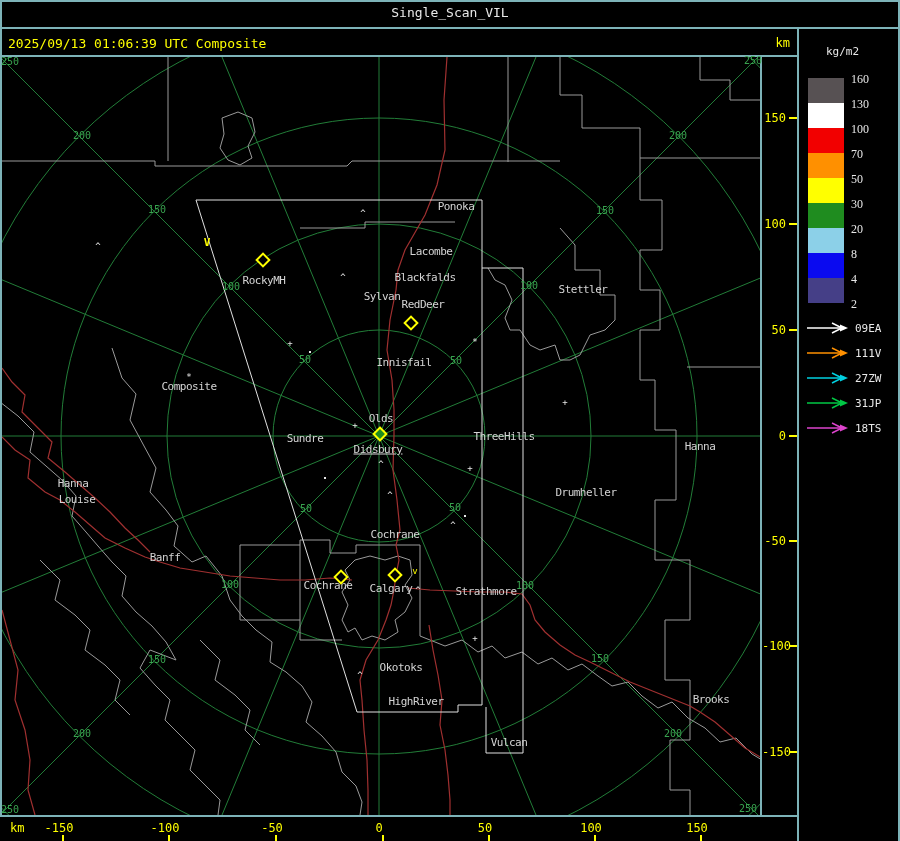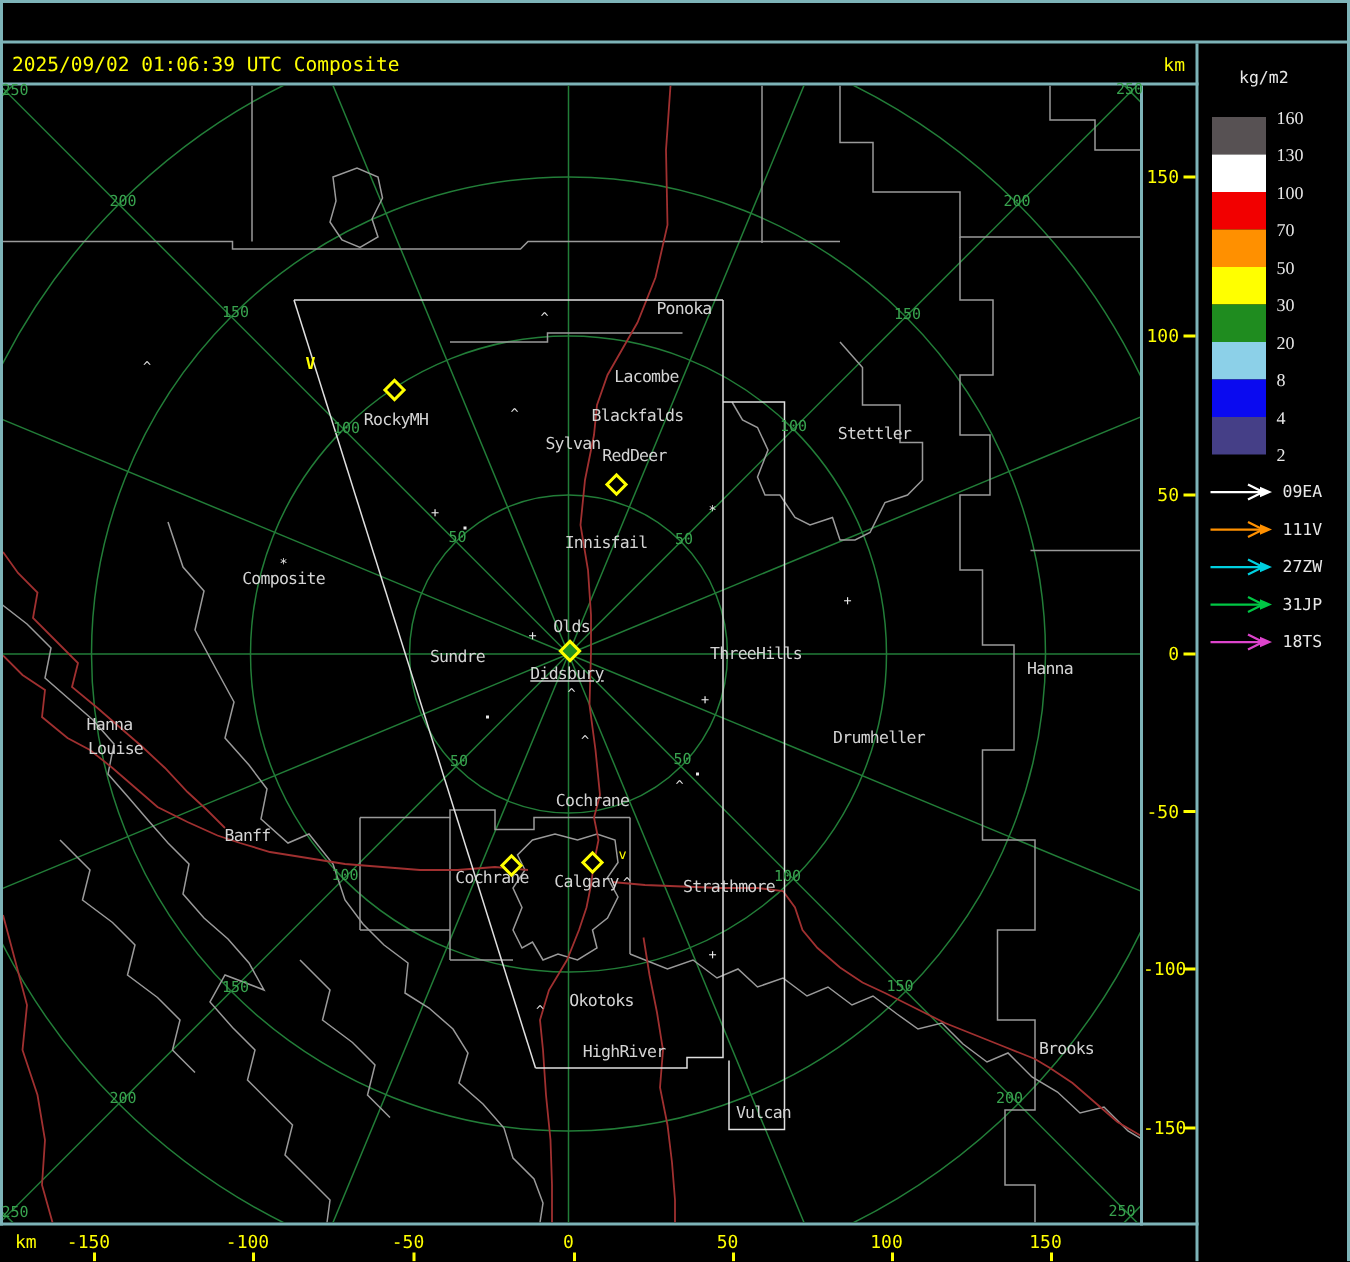--- a/index.html
+++ b/index.html
@@ -44,21 +44,22 @@
 
   <div class="teal" style="left:0;top:0;width:900px;height:2px;"></div>
   <div class="teal" style="left:0;top:27px;width:900px;height:2px;"></div>
   <div class="teal" style="left:0;top:55px;width:799px;height:2px;"></div>
   <div class="teal" style="left:0;top:0;width:2px;height:817px;"></div>
   <div class="teal" style="left:898px;top:0;width:2px;height:841px;"></div>
   <div class="teal" style="left:760px;top:57px;width:2px;height:760px;"></div>
   <div class="teal" style="left:797px;top:29px;width:2px;height:812px;"></div>
   <div class="teal" style="left:0;top:815px;width:799px;height:2px;"></div>
 
-  <div id="timestamp">2025/09/02 01:06:39 UTC Composite</div>
+  <div id="title-bar">Single_Scan_VIL</div>
+  <div id="timestamp">2025/09/13 01:06:39 UTC Composite</div>
   <div id="km-top">km</div>
   <div id="kgm2">kg/m2</div>
 
   <svg width="900" height="841">
     <defs>
         <clipPath id="mapclip">
           <rect x="2" y="57" width="758" height="758"></rect>
         </clipPath>
       </defs>
     <g clip-path="url(#mapclip)">

